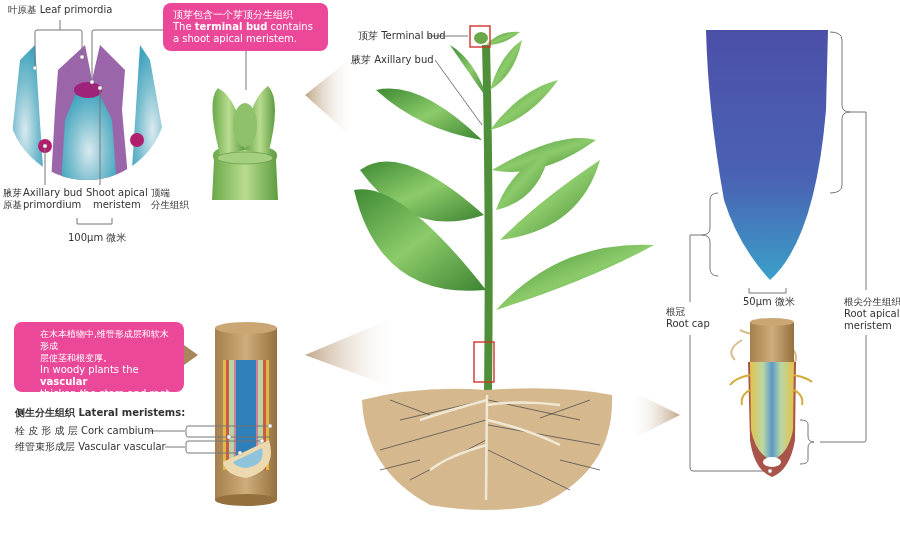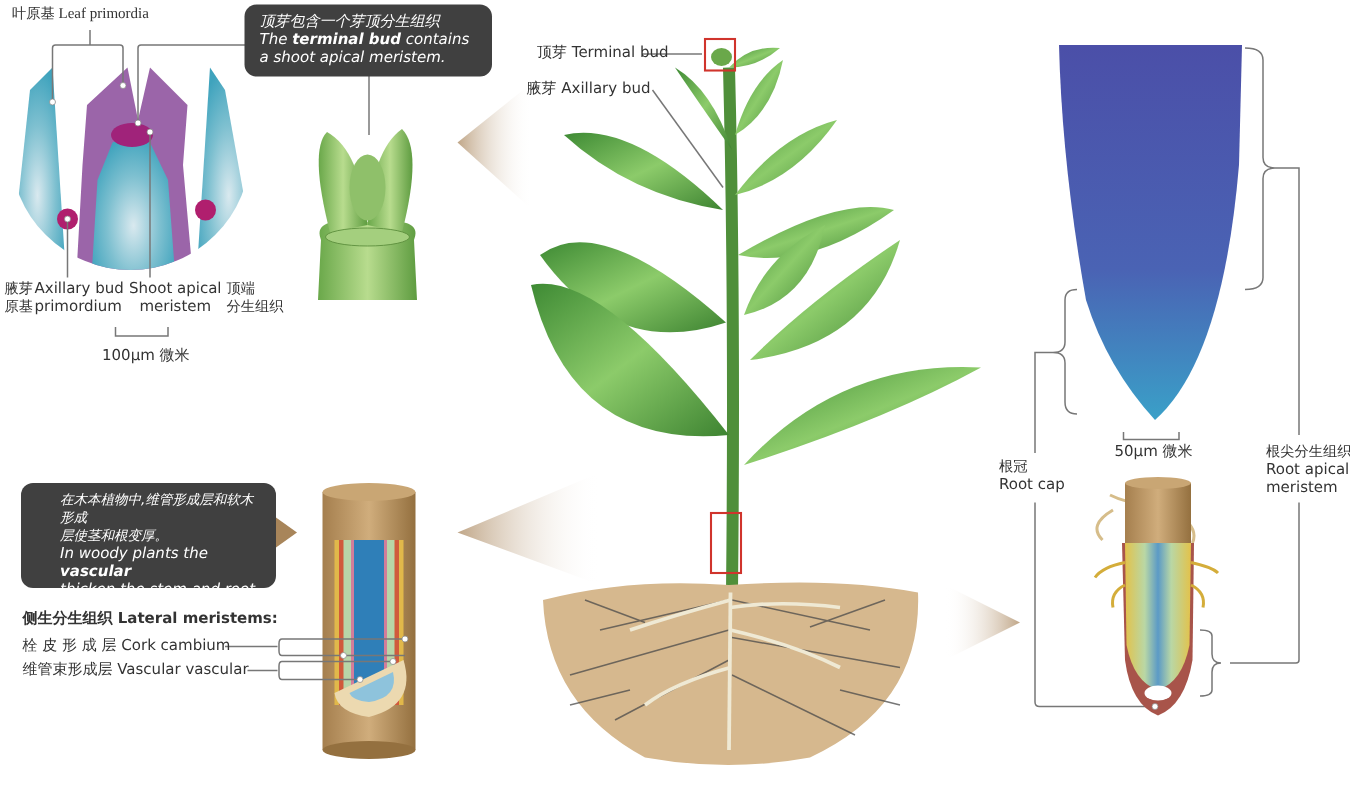--- a/index.html
+++ b/index.html
@@ -1,22 +1,22 @@
 <!DOCTYPE html>
 <html><head>
 <meta charset="utf-8">
 <style>
   html, body { margin:0; padding:0; background:#ffffff; }
   body { width:900px; height:541px; position:relative; overflow:hidden;
          font-family:"DejaVu Sans", sans-serif; color:#333; }
   .abs { position:absolute; }
   .lbl { font-size:10px; line-height:12px; color:#333; white-space:nowrap; }
   .lbl-cn { font-size:9.5px; }
-  .callout { position:absolute; background:#404040; color:#fff; border-radius:8px;
-             font-size:10px; line-height:12px; padding:6px 10px; box-sizing:border-box;font-style:italic; }
+  .callout { position:absolute; background:#ec4899; color:#fff; border-radius:8px;
+             font-size:10px; line-height:12px; padding:6px 10px; box-sizing:border-box; }
   .callout b { font-weight:bold;margin-top:37px; }
   svg { position:absolute; overflow:visible; }
   .diagram-svg { left:0; top:0; width:900px; height:541px; }
 </style>
 </head>
 <body>
 
 <svg class="diagram-svg" viewBox="0 0 900 541">
   <defs>
     <radialGradient id="microShoot" cx="50%" cy="55%" r="55%">
@@ -190,21 +190,21 @@
     <rect x="750" y="322" width="44" height="40" fill="url(#bark)"></rect>
     <ellipse cx="772" cy="322" rx="22" ry="4" fill="#c9a674"></ellipse>
     <path d="M748,362 L796,362 L795,440 Q790,470 772,477 Q754,470 750,440 Z" fill="#a8544a"></path>
     <path d="M750,362 L794,362 L793,430 Q788,455 772,460 Q756,455 751,430 Z" fill="url(#rootTip)"></path>
     <ellipse cx="772" cy="462" rx="9" ry="5" fill="#fff"></ellipse>
     <path d="M750,375 Q735,378 730,385 M750,390 Q740,395 742,405 M794,375 Q808,378 812,382 M794,390 Q804,395 802,405" stroke="#d4ad3a" stroke-width="2" fill="none"></path>
   </g>
   <circle cx="770" cy="471" r="2" fill="#fff" stroke="#888" stroke-width="0.5"></circle>
 </svg>
 
-<div class="abs lbl" style="left:8px;top:4px;font-family:Liberation Serif, serif;">
+<div class="abs lbl" style="left:8px;top:4px;">
   <span class="lbl-cn">叶原基</span>
   <span>Leaf primordia</span>
 </div>
 
 <div class="abs lbl" style="left:3px;top:187px;">
   <div class="lbl-cn">腋芽</div>
   <div class="lbl-cn">原基</div>
 </div>
 <div class="abs lbl" style="left:23px;top:187px;">
   <div>Axillary bud</div>

